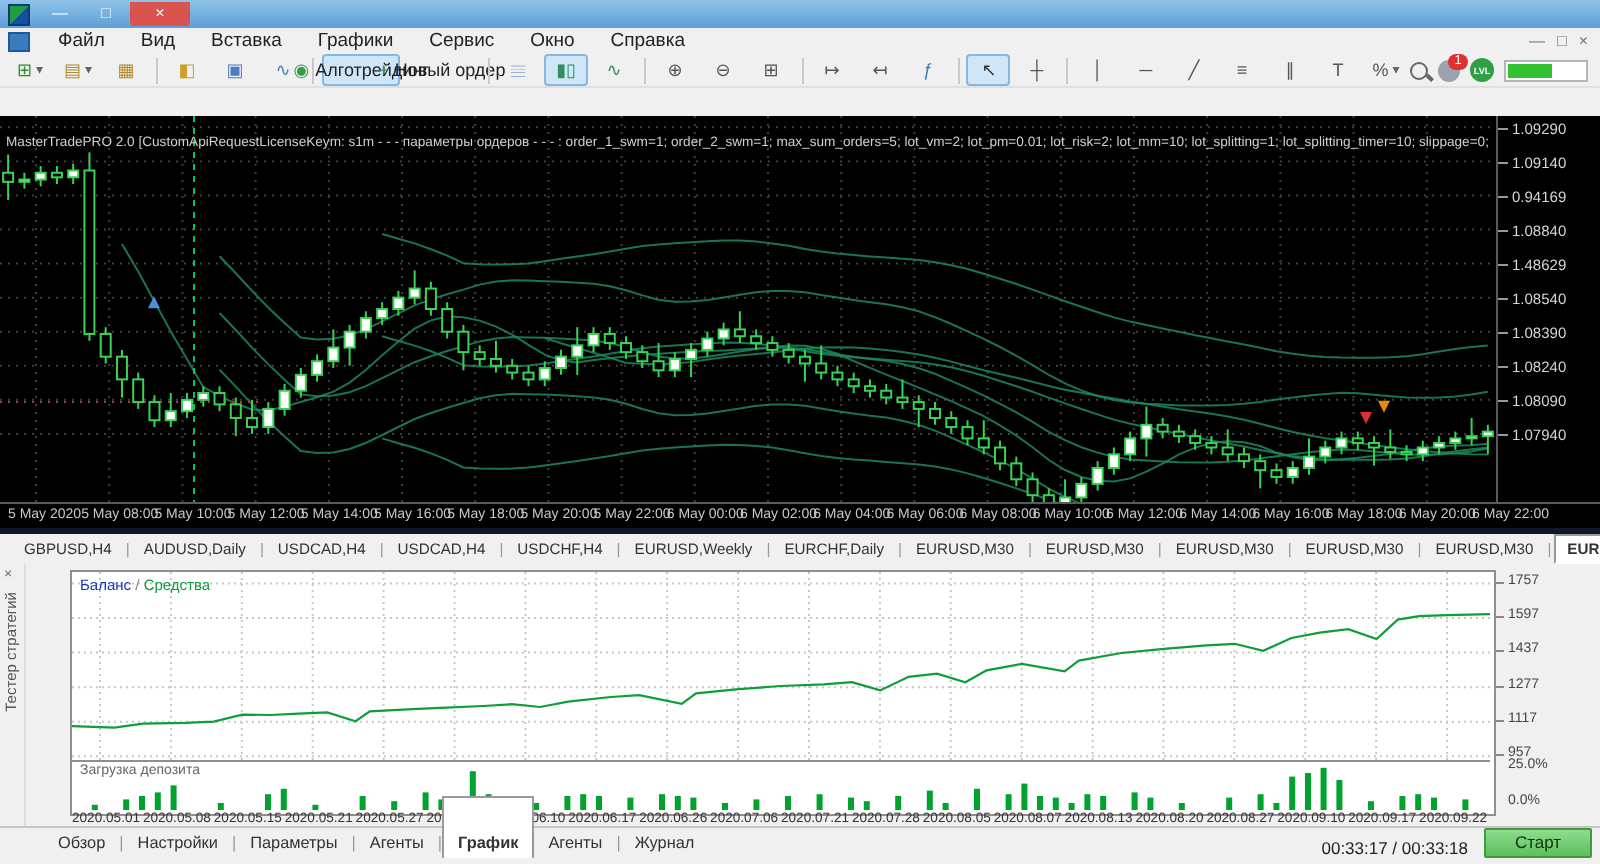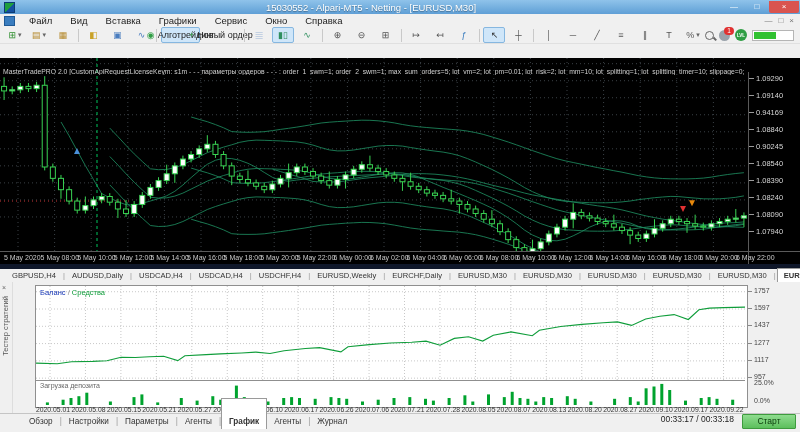--- a/index.html
+++ b/index.html
@@ -37,35 +37,35 @@
      display:flex;align-items:center;justify-content:center;}
   .i-conn{width:40px;height:9px;border:1px solid #b5b5b5;background:#fff;position:relative;}
   .i-conn::before{content:"";position:absolute;left:1px;top:1px;bottom:1px;width:55%;background:#31c131;}
   #toolbar2{position:absolute;left:0;top:44px;width:800px;height:14px;background:#f0f0f0;
     display:flex;align-items:center;padding-left:5px;box-sizing:border-box;}
   .tf{font-size:8.5px;color:#444;padding:1px 5px;margin-right:1px;border:1px solid transparent;border-radius:2px;}
   .tf.active{background:#cfe6f9;border-color:#86b7e0;color:#133f66;}
   
   #chart-region{position:absolute;left:0;top:58px;width:800px;height:206px;background:#000;}
   #plot{position:absolute;left:0;top:0;width:748px;height:193px;}
-  #price-axis{position:absolute;left:748px;top:0;width:29px;height:193px;border-left:1px solid #5a5a5a;box-sizing:border-box;margin-top:14px;}
+  #price-axis{position:absolute;left:748px;top:0;width:29px;height:193px;border-left:1px solid #5a5a5a;box-sizing:border-box;}
   .pa-label{position:absolute;left:7px;font-size:7.5px;color:#d6d6d6;white-space:nowrap;}
   .pa-tick{position:absolute;left:0;width:5px;border-top:1px solid #9a9a9a;}
   #time-axis{position:absolute;left:0;top:193px;width:800px;height:13px;border-top:1px solid #5a5a5a;}
   .ta-label{position:absolute;top:2px;font-size:7px;color:#c9c9c9;white-space:nowrap;}
   #legend1{position:absolute;left:3px;top:1px;display:flex;align-items:center;font-size:7.5px;color:#e0e0e0;white-space:nowrap;}
   #legend2{position:absolute;left:3px;top:10px;width:742px;font-size:6.8px;color:#cfcfcf;white-space:nowrap;overflow:hidden;}
   .flag{width:10px;height:7px;margin-right:2px;display:inline-block;}
   .flag-eu{background:#1f3f9e;position:relative;}
   .flag-eu::after{content:"";position:absolute;left:3.5px;top:2px;width:3px;height:3px;border-radius:50%;border:1px dotted #ffd23f;}
   .flag-us{background:repeating-linear-gradient(#b22234 0 1px,#fff 1px 2px);position:relative;}
   .flag-us::after{content:"";position:absolute;left:0;top:0;width:5px;height:4px;background:#203a90;}
   
   #symbol-tabs{position:absolute;left:0;top:264px;width:800px;height:18px;background:#f0f0f0;
-    display:flex;align-items:center;font-size:7.6px;color:#333;padding-left:6px;box-sizing:border-box;border-top:5px solid #0f172a;}
+    display:flex;align-items:center;font-size:7.6px;color:#333;padding-left:6px;box-sizing:border-box;border-top:3px solid #0f172a;}
   .stab{padding:2px 6px;white-space:nowrap;}
   .stab.active{background:#fff;border:1px solid #9a9a9a;border-bottom-color:#fff;box-shadow:0 -1px 1px rgba(0,0,0,.08);font-weight:bold;}
   .stab-sep{color:#999;margin:0 1px;}
   
   #tester-panel{position:absolute;left:0;top:282px;width:800px;height:131px;background:#f0f0f0;}
   #tester-strip{position:absolute;left:0;top:0;width:12px;height:131px;border-right:1px solid #ddd;}
   #tester-strip .close{position:absolute;left:2px;top:2px;font-size:7px;color:#666;}
   #tester-strip .vlabel{position:absolute;left:1px;top:14px;writing-mode:vertical-rl;transform:rotate(180deg);
      font-size:7.5px;color:#555;white-space:nowrap;}
   #tchart{position:absolute;left:35px;top:3px;width:711px;height:121px;background:#fff;border:1px solid #8f8f8f;}
@@ -79,34 +79,33 @@
   .ts-label{position:absolute;left:6px;white-space:nowrap;}
   .ts-tick{position:absolute;left:0;width:4px;border-top:1px solid #888;}
   #date-axis{position:absolute;left:0;top:124px;width:800px;height:10px;}
   .da-label{position:absolute;top:0;font-size:6.8px;color:#333;white-space:nowrap;}
   
   #tester-tabs{position:absolute;left:0;top:413px;width:800px;height:16px;background:#f0f0f0;border-top:1px solid #c5c5c5;
     display:flex;align-items:center;font-size:8.2px;color:#333;padding-left:22px;box-sizing:border-box;}
   .ttab{padding:18px 7px;white-space:nowrap;}
   .ttab.active{background:#fff;border:1px solid #9a9a9a;font-weight:bold;}
   .ttab-sep{color:#999;}
-  #tt-right{margin-left:auto;display:flex;align-items:flex-start;gap:8px;padding-right:4px;}
+  #tt-right{margin-left:auto;display:flex;align-items:flex-end;gap:8px;padding-right:4px;}
   #tt-time{font-size:8.5px;color:#222;}
   #start-btn{width:52px;height:13px;background:linear-gradient(#8fdc8f,#5cbf5c);border:1px solid #3e9b3e;
     font-size:8.5px;color:#0a3a0a;text-align:center;line-height:12px;border-radius:1px;}
   #bottom-strip{position:absolute;left:0;top:429px;width:800px;height:3px;background:#f0f0f0;}
 </style>
 </head>
 <body>
 
 <div id="app">
 
   <div id="titlebar">
     <span class="appicon"></span>
-    <span id="title-text">15030552 - Alpari-MT5 - Netting - [EURUSD,M30]</span>
     <span class="wbtn">—</span>
     <span class="wbtn">□</span>
     <span class="wbtn close">×</span>
   </div>
 
   <div id="menubar">
     <span class="childicon"></span>
     <span id="menu-items" style="display:flex;">
         <span class="menu-item">Файл</span>
         <span class="menu-item">Вид</span>
@@ -461,21 +460,21 @@
     <div id="price-axis">
         <span class="pa-tick" style="top: 5.67647px;"></span>
         <span class="pa-label" style="top: 1.67647px;">1.09290</span>
         <span class="pa-tick" style="top: 22.7059px;"></span>
         <span class="pa-label" style="top: 18.7059px;">1.09140</span>
         <span class="pa-tick" style="top: 39.7353px;"></span>
         <span class="pa-label" style="top: 35.7353px;">0.94169</span>
         <span class="pa-tick" style="top: 56.7647px;"></span>
         <span class="pa-label" style="top: 52.7647px;">1.08840</span>
         <span class="pa-tick" style="top: 73.7941px;"></span>
-        <span class="pa-label" style="top: 69.7941px;">0.90245</span>
+        <span class="pa-label" style="top: 69.7941px;">1.48629</span>
         <span class="pa-tick" style="top: 90.8235px;"></span>
         <span class="pa-label" style="top: 86.8235px;">1.08540</span>
         <span class="pa-tick" style="top: 107.853px;"></span>
         <span class="pa-label" style="top: 103.853px;">1.08390</span>
         <span class="pa-tick" style="top: 124.882px;"></span>
         <span class="pa-label" style="top: 120.882px;">1.08240</span>
         <span class="pa-tick" style="top: 141.912px;"></span>
         <span class="pa-label" style="top: 137.912px;">1.08090</span>
         <span class="pa-tick" style="top: 158.941px;"></span>
         <span class="pa-label" style="top: 154.941px;">1.07940</span>

